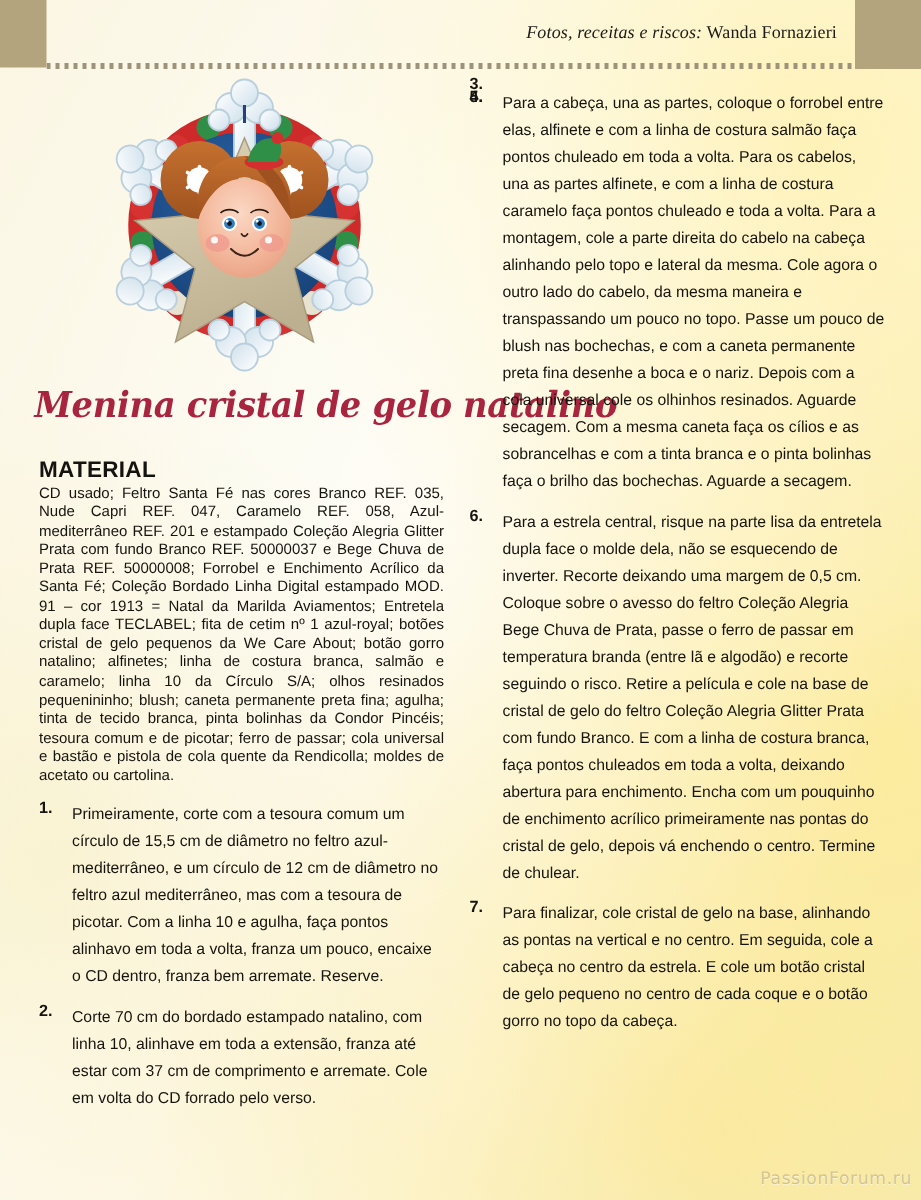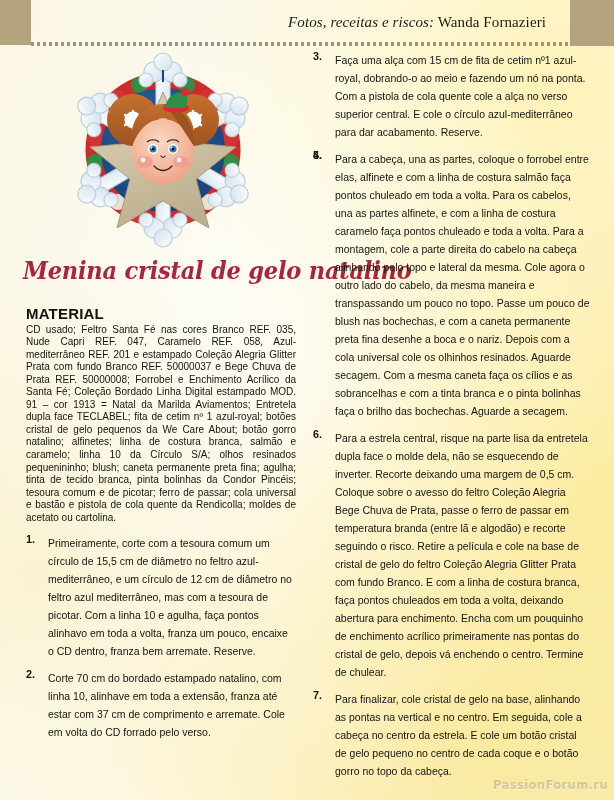--- a/index.html
+++ b/index.html
@@ -42,23 +42,23 @@
     position: absolute;
     top: 0;
     background: #b3a47e;
   }
   #tan-block-left  { left: 0;  width: 31px;  height: 45px; }
   #tan-block-right { right: 0; width: 44px;  height: 46px; }
 
   #credit-line {
     position: absolute;
     top: 14px;
-    right: 68px;
+    right: 56px;
     font-family: "Liberation Serif", serif;
-    font-size: 15px;
+    font-size: 12px;
     color: #1c1b17;
     white-space: nowrap;
     letter-spacing: 0.1px;
   }
   #credit-line .cred-em {
     font-style: italic;
   }
 
   #dotted-rule {
     position: absolute;
@@ -163,21 +163,21 @@
   }
   #col-right .step:first-of-type { margin-top: 0; }
 
   
   #watermark {
     position: absolute;
     right: 6px;
     bottom: 8px;
     font-family: "DejaVu Sans", sans-serif;
     font-size: 11.5px;
-    font-weight: 700;
+    font-weight: 400;
     letter-spacing: 0.4px;
     color: rgba(176,160,110,0.55);
     text-shadow: 0 1px 0 rgba(255,255,255,0.55);
     white-space: nowrap;
   }
 </style>
 </head>
 <body>
 
 <div id="page">
@@ -375,21 +375,20 @@
         <span class="step-num">2.</span>
         <span class="step-text">Corte 70 cm do bordado estampado natalino, com linha 10, alinhave em toda a extensão, franza até estar com 37 cm de comprimento e arremate. Cole em volta do CD forrado pelo verso.</span>
       </div>
 
     </div>
 
     <div id="col-right">
 
       <div class="step">
         <span class="step-num">3.</span>
-        <span class="step-text">Faça uma alça com 15 cm de fita de cetim nº1 azul-royal, dobrando-o ao meio e fazendo um nó na ponta. Com a pistola de cola quente cole a alça no verso superior central. E cole o círculo azul-mediterrâneo para dar acabamento. Reserve.</span>
       </div>
       <div class="step">
         <span class="step-num">4.</span>
       </div>
       <div class="step">
         <span class="step-num">5.</span>
         <span class="step-text">Para a cabeça, una as partes, coloque o forrobel entre elas, alfinete e com a linha de costura salmão faça pontos chuleado em toda a volta. Para os cabelos, una as partes alfinete, e com a linha de costura caramelo faça pontos chuleado e toda a volta. Para a montagem, cole a parte direita do cabelo na cabeça alinhando pelo topo e lateral da mesma. Cole agora o outro lado do cabelo, da mesma maneira e transpassando um pouco no topo. Passe um pouco de blush nas bochechas, e com a caneta permanente preta fina desenhe a boca e o nariz. Depois com a cola universal cole os olhinhos resinados. Aguarde secagem. Com a mesma caneta faça os cílios e as sobrancelhas e com a tinta branca e o pinta bolinhas faça o brilho das bochechas. Aguarde a secagem.</span>
       </div>
       <div class="step">
         <span class="step-num">6.</span>

